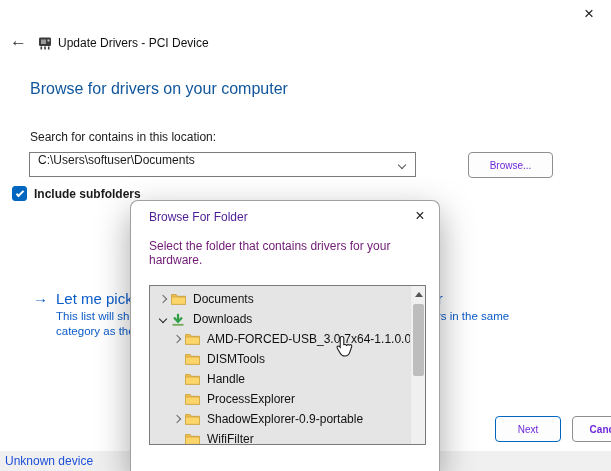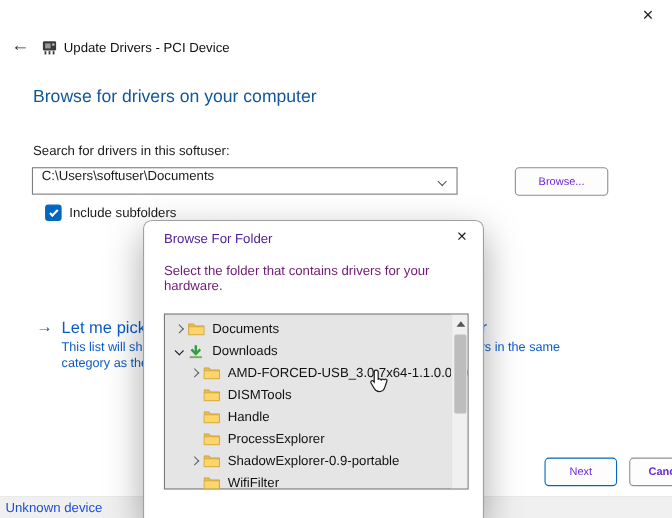--- a/index.html
+++ b/index.html
@@ -48,21 +48,21 @@
     position: absolute; height: 26px; border-radius: 4px; background: #fdfdfd;
     border: 1px solid #8f8f8f; font-size: 10px; color: #6d28d9;
     display: flex; align-items: center; justify-content: center;
     font-family: inherit;
     margin-left: 40px;
   }
   .browse-btn { left: 428px; top: 152px; width: 85px; }
   .next-btn { left: 455px; top: 416px; width: 66px; border: 1px solid #0067c0; }
   .cancel-btn { left: 532px; top: 416px; width: 68px; font-weight: bold; }
 
-  .subfolders-row { position: absolute; left: 41px; top: 186px; display: flex; align-items: flex-start; }
+  .subfolders-row { position: absolute; left: 12px; top: 186px; display: flex; align-items: flex-end; font-weight: bold; }
   .checkbox {
     width: 15px; height: 15px; border-radius: 3px; background: #0067c0; border: 1px solid #0067c0;
     display: flex; align-items: center; justify-content: center;
   }
   .checkmark {
     width: 8px; height: 4px; border-left: 2px solid #fff; border-bottom: 2px solid #fff;
     transform: rotate(-45deg); margin-top: -2px;
   }
   .subfolders-label { font-size: 12px; margin-left: 7px; }
 
@@ -143,21 +143,21 @@
         <rect x="10.5" y="4.5" width="2" height="2" fill="#c9c9c9"></rect>
         <rect x="3.5" y="11.5" width="1.6" height="3" fill="#3a3a3a"></rect>
         <rect x="7.2" y="11.5" width="1.6" height="3" fill="#3a3a3a"></rect>
         <rect x="10.9" y="11.5" width="1.6" height="3" fill="#3a3a3a"></rect>
       </svg>
     </span>
     <span class="wiz-title">Update Drivers - PCI Device</span>
 
     <div class="wiz-heading">Browse for drivers on your computer</div>
 
-    <div class="search-label">Search for drivers in this softuser:</div>
+    <div class="search-label">Search for contains in this location:</div>
 
     <div class="path-combo">
       <span class="path-text">C:\Users\softuser\Documents</span>
       <span class="combo-chev-box">
         <span class="chev-mark"></span>
       </span>
     </div>
 
     <button class="btn browse-btn">Browse...</button>
 

